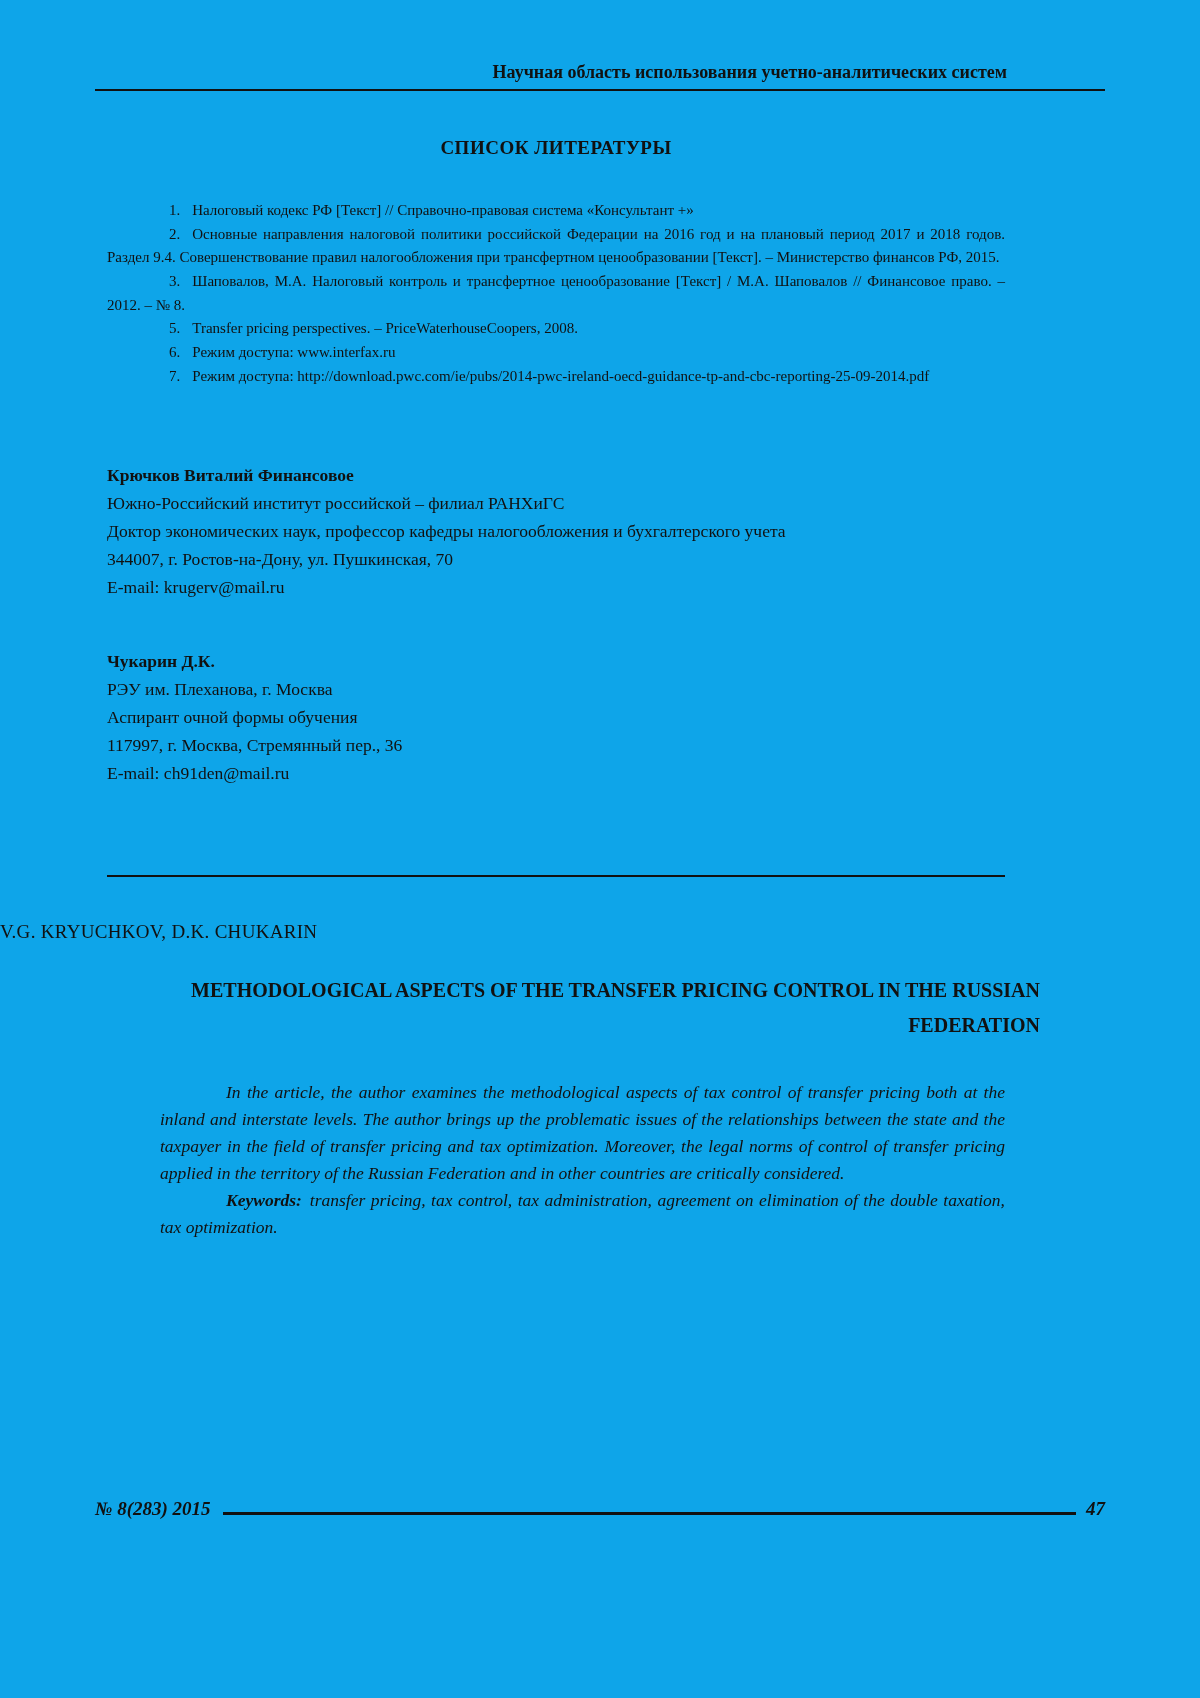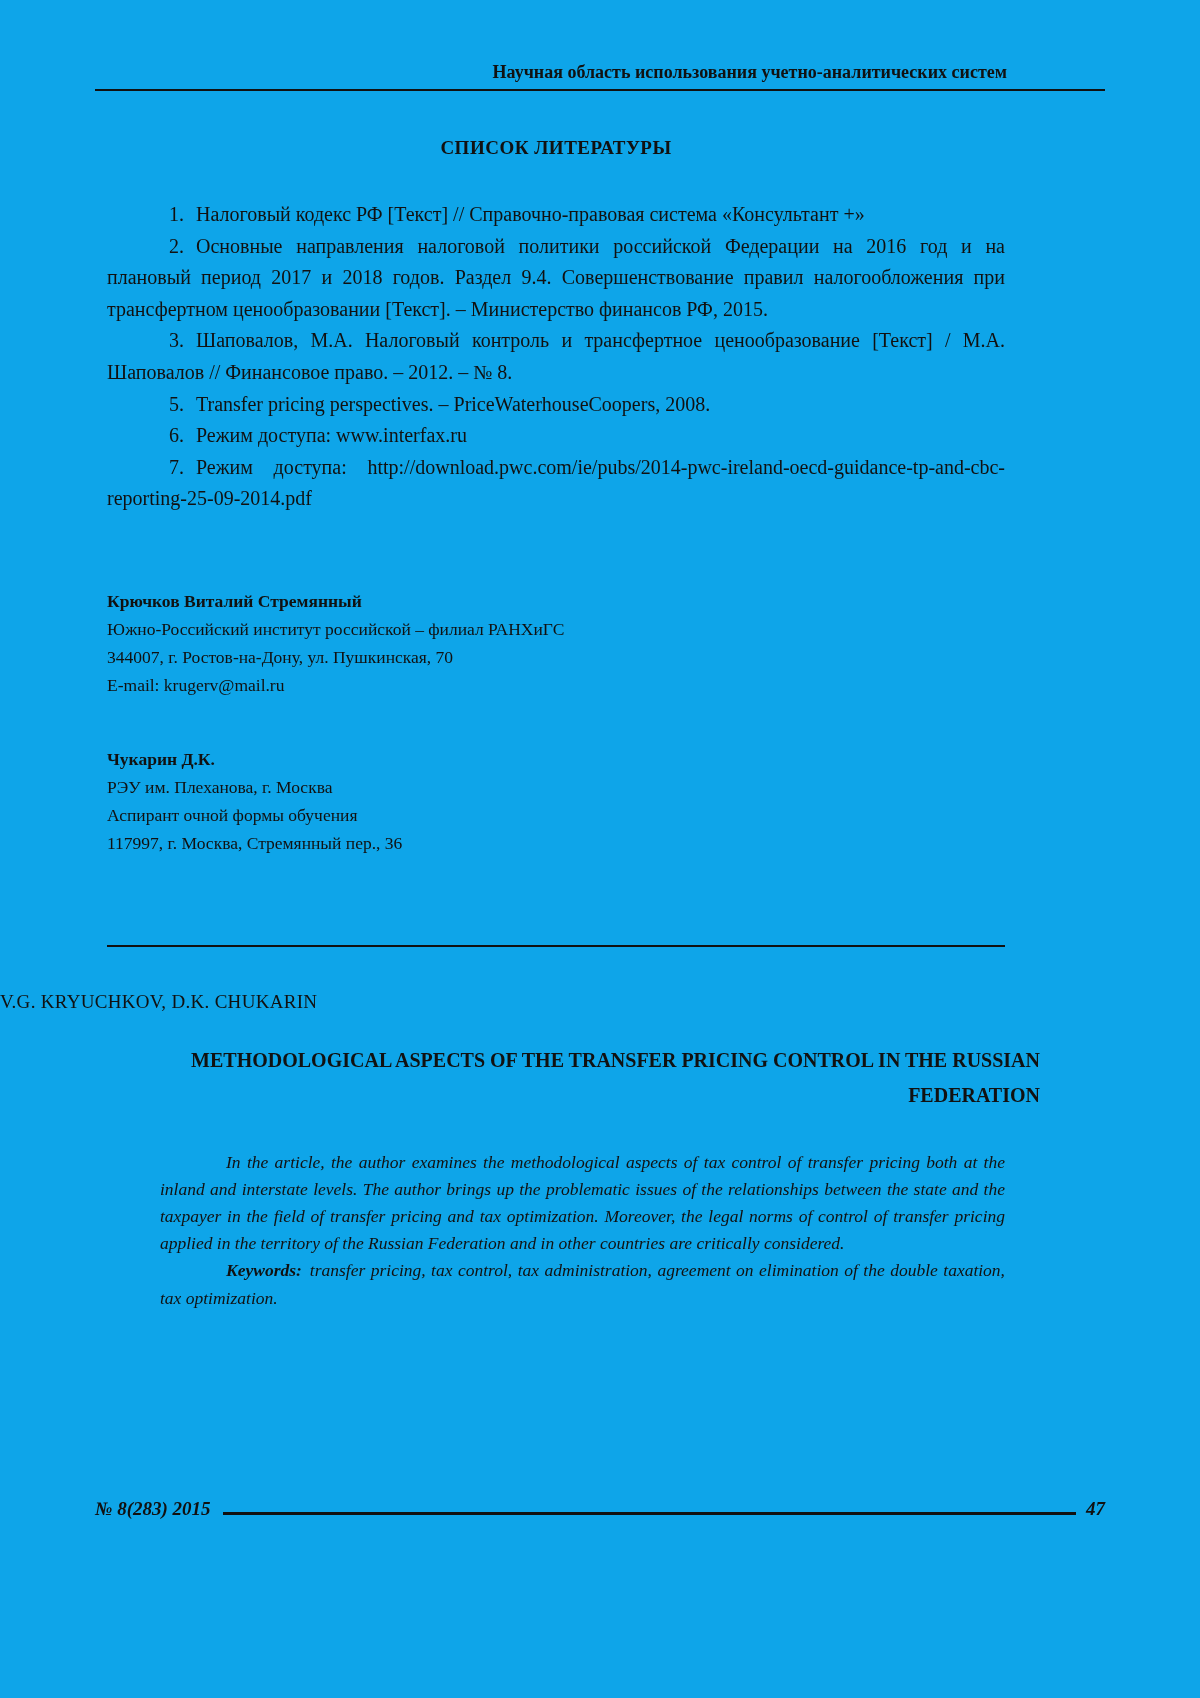--- a/index.html
+++ b/index.html
@@ -36,21 +36,21 @@
     margin-top: 46px;
     text-align: center;
     font-weight: bold;
     font-size: 19px;
     letter-spacing: 0.5px;
   }
 
   .refs { margin-top: 40px; }
   .ref {
     margin: 0;
-    font-size: 20px;
+    font-size: 15px;
     line-height: 1.58;
     text-align: justify;
     text-indent: 62px;
   }
   .ref-num { margin-right: 12px; }
 
   .authors { margin-top: 72px; }
   .author { font-size: 17.5px; line-height: 1.6; }
   .author + .author { margin-top: 46px; }
   .author-name { font-weight: bold; }
@@ -124,31 +124,33 @@
       <p class="ref"><span class="ref-num">2.</span><span>Основные направления налоговой политики российской Федерации на 2016 год и на плановый период 2017 и 2018 годов. Раздел 9.4. Совершенствование правил налогообложения при трансфертном ценообразовании [Текст]. – Министерство финансов РФ, 2015.</span></p>
       <p class="ref"><span class="ref-num">3.</span><span>Шаповалов, М.А. Налоговый контроль и трансфертное ценообразование [Текст] / М.А. Шаповалов // Финансовое право. – 2012. – № 8.</span></p>
       <p class="ref"><span class="ref-num">5.</span><span>Transfer pricing perspectives. – PriceWaterhouseCoopers, 2008.</span></p>
       <p class="ref"><span class="ref-num">6.</span><span>Режим доступа: www.interfax.ru</span></p>
       <p class="ref"><span class="ref-num">7.</span><span>Режим доступа: http://download.pwc.com/ie/pubs/2014-pwc-ireland-oecd-guidance-tp-and-cbc-reporting-25-09-2014.pdf</span></p>
     </div>
 
     <div class="authors">
 
       <div class="author">
-        <div class="author-name">Крючков Виталий Стремянный</div>
+        <div class="author-name">Крючков Виталий Финансовое</div>
         <div>Южно-Российский институт российской – филиал РАНХиГС</div>
+        <div>Доктор экономических наук, профессор кафедры налогообложения и бухгалтерского учета</div>
         <div>344007, г. Ростов-на-Дону, ул. Пушкинская, 70</div>
         <div>E-mail: krugerv@mail.ru</div>
       </div>
 
       <div class="author">
         <div class="author-name">Чукарин Д.К.</div>
         <div>РЭУ им. Плеханова, г. Москва</div>
         <div>Аспирант очной формы обучения</div>
         <div>117997, г. Москва, Стремянный пер., 36</div>
+        <div>E-mail: ch91den@mail.ru</div>
       </div>
 
     </div>
   </div>
 
   <div class="divider"></div>
 
   <div class="eng-authors">V.G. KRYUCHKOV, D.K. CHUKARIN</div>
 
   <div class="eng-title">METHODOLOGICAL ASPECTS OF THE TRANSFER PRICING CONTROL IN THE RUSSIAN FEDERATION</div>

